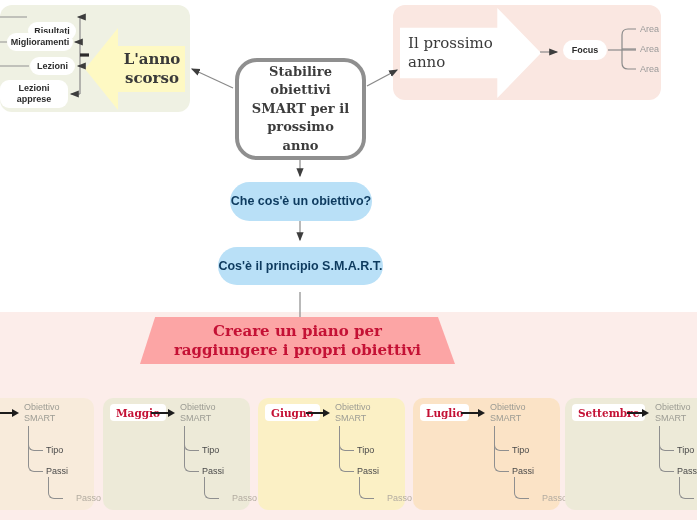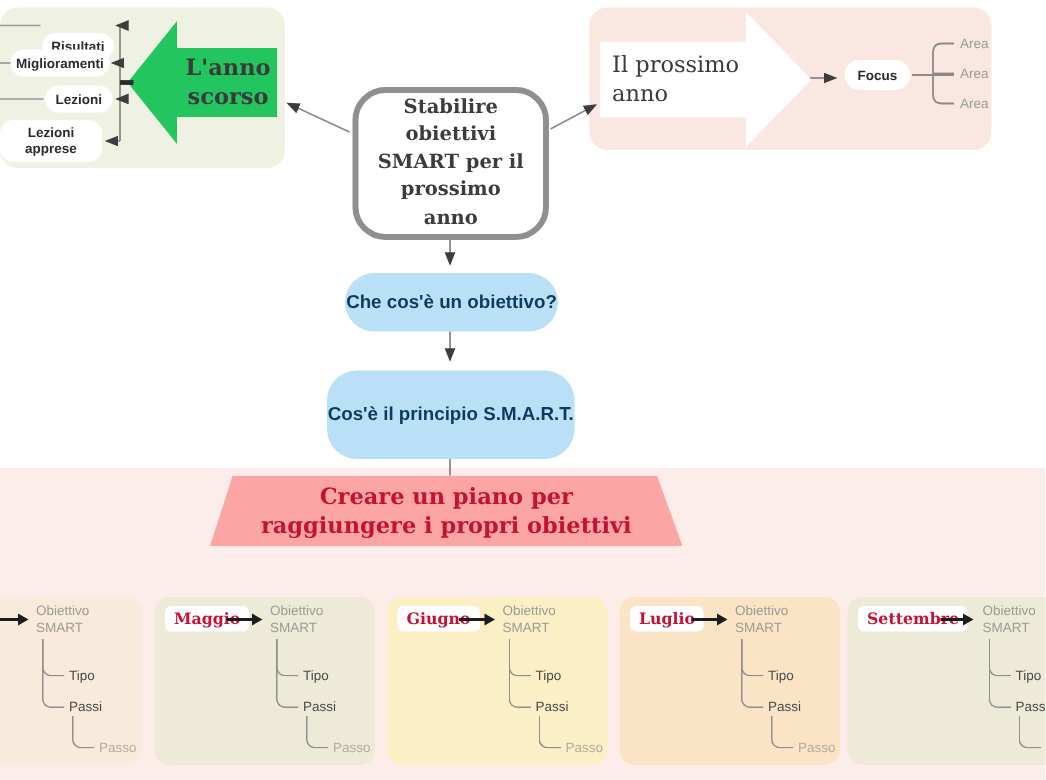--- a/index.html
+++ b/index.html
@@ -11,21 +11,21 @@
   }
   .abs{position:absolute;}
 
   
   .past-block{left:0;top:5px;width:190px;height:107px;border-radius:12px;background:var(--past-block-bg);}
   .future-block{left:393px;top:5px;width:268px;height:95px;border-radius:12px;background:var(--future-block-bg);}
   .plan-block{left:0;top:312px;width:697px;height:208px;background:var(--plan-bg);}
 
   
   .arrow-left{
-    left:85px;top:14px;width:100px;height:82px;background:#22c55e;
+    left:85px;top:28px;width:100px;height:82px;background:#fef9c3;
     clip-path:polygon(0% 50%,33% 0%,33% 22%,100% 22%,100% 78%,33% 78%,33% 100%);
   }
   .arrow-left .arrow-text{position:absolute;left:36px;top:0;width:62px;height:100%;
     display:flex;align-items:center;justify-content:center;text-align:center;
     font-family:"DejaVu Serif",serif;font-weight:bold;font-size:15px;line-height:1.25;color:#3a3a3a;}
   .arrow-right{
     left:400px;top:8px;width:141px;height:90px;background:#fff;
     clip-path:polygon(100% 50%,69% 0%,69% 22%,0% 22%,0% 78%,69% 78%,69% 100%);
   }
   .arrow-right .arrow-text{position:absolute;left:8px;top:0;width:90px;height:100%;
@@ -57,21 +57,21 @@
     padding:2px 8px;z-index:3;
   }
 
   
   .q-pill{
     background:var(--question-pill-bg);border-radius:20px;color:var(--question-text);
     font-weight:bold;font-size:12.5px;line-height:1.35;
     display:flex;align-items:center;justify-content:center;text-align:center;z-index:3;
   }
   .q1{left:230px;top:182px;width:142px;height:39px;}
-  .q2{left:218px;top:247px;width:165px;height:59px;}
+  .q2{left:218px;top:247px;width:165px;height:38px;}
 
   
   .plan-title{
     left:140px;top:317px;width:315px;height:47px;background:#fca5a5;
     clip-path:polygon(4.8% 0%,94.6% 0%,100% 100%,0% 100%);
     display:flex;align-items:center;justify-content:center;text-align:center;
     font-family:"DejaVu Serif",serif;font-weight:bold;font-size:15px;line-height:1.25;
     color:var(--accent-red);z-index:3;padding:0 20px;box-sizing:border-box;
   }
 
@@ -92,21 +92,21 @@
   .objective{position:absolute;left:77px;top:4px;font-size:9px;line-height:11px;color:#9c9c94;}
   .card--wide .objective{left:90px;}
   .t-elbow{position:absolute;border-left:1.4px solid #8f8f8f;border-bottom:1.4px solid #8f8f8f;border-bottom-left-radius:6px;}
   .t-elbow1{left:81px;top:28px;width:14px;height:24px;}
   .t-elbow2{left:81px;top:28px;width:14px;height:45px;}
   .t-elbow3{left:101px;top:79px;width:14px;height:21px;}
   .card--wide .t-elbow1,.card--wide .t-elbow2{left:94px;}
   .card--wide .t-elbow3{left:114px;}
   .t-label{position:absolute;font-size:9px;color:#4a4a4a;}
   .t-tipo{left:99px;top:47px;} .t-passi{left:99px;top:68px;}
-  .t-passo{left:119px;top:95px;color:#b3aca1;}
+  .t-passo{left:129px;top:95px;color:#b3aca1;}
   .card--wide .t-tipo,.card--wide .t-passi{left:112px;}
 
   
   .overlay{left:0;top:0;z-index:2;pointer-events:none;}
 </style>
 </head>
 <body>
 
 <div class="abs past-block"></div>
 <div class="abs future-block"></div>

